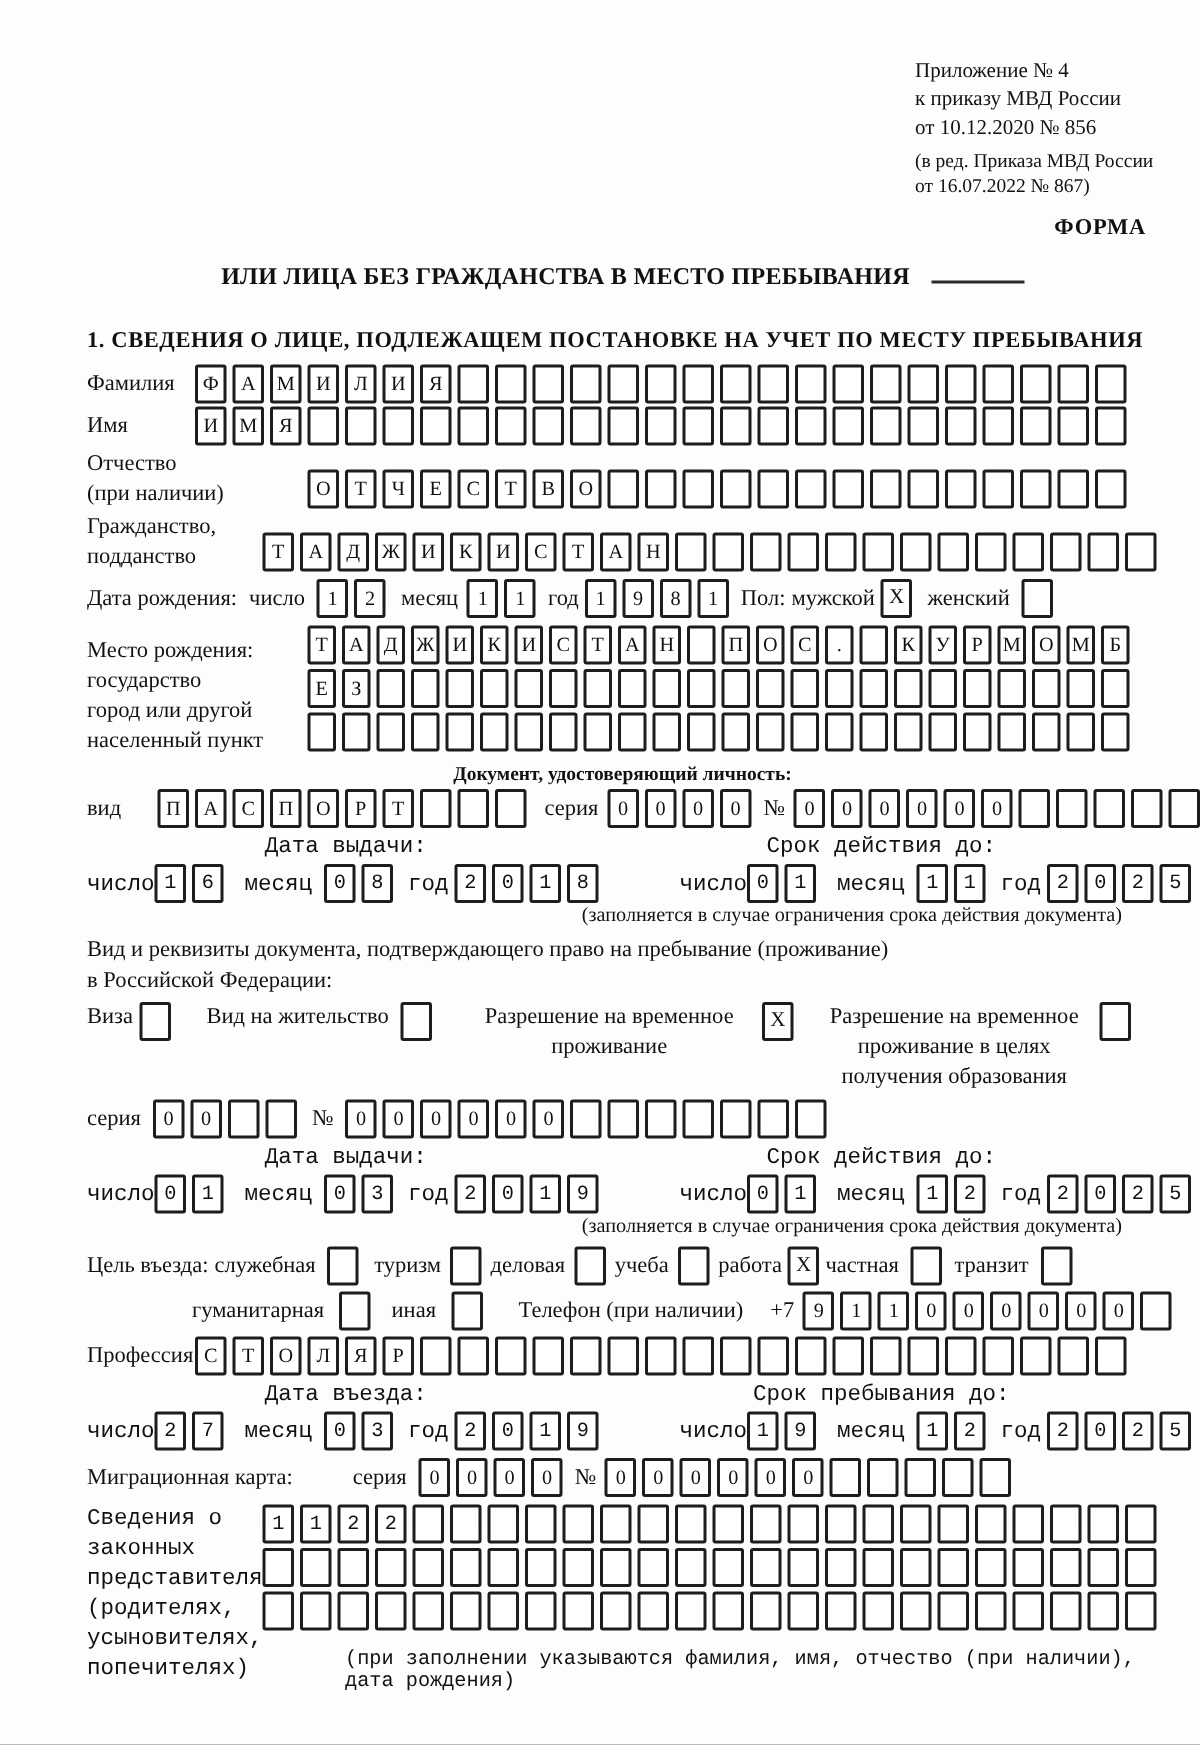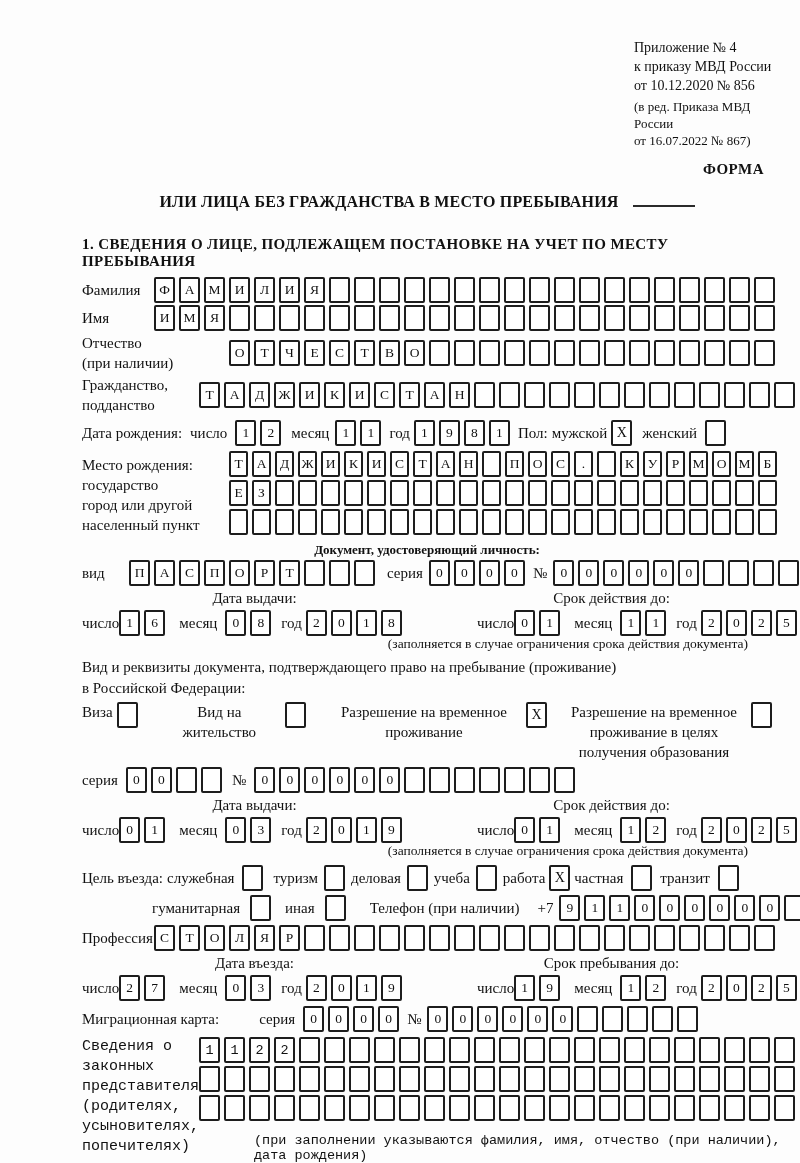--- a/index.html
+++ b/index.html
@@ -1,33 +1,33 @@
 <!DOCTYPE html>
 <html><head>
 <meta charset="utf-8">
 <style>
   * { box-sizing: border-box; margin: 0; padding: 0; }
   html,body { background:#888; }
   body { width:800px; height:1163px; margin:0 auto; }
   .page {
     width:800px; height:1163px; background:#fdfdfd; color:#111;
     font-family:"Liberation Serif","DejaVu Serif",serif; font-size:15px;
-    padding:38px 28px 0 82px; overflow:hidden; position:relative;
+    padding:38px 28px 0 58px; overflow:hidden; position:relative;
   }
   
   .hdr { margin-left:552px; font-size:14px; line-height:19px; }
   .hdr .sub { font-size:13px; line-height:17px; margin-top:3px; }
   .forma { text-align:right; padding-right:8px; margin-top:12px; font-weight:bold; font-size:15px; letter-spacing:.5px; }
   
   .title { text-align:center; font-weight:bold; font-size:16px; line-height:24px; margin-top:12px; letter-spacing:.2px; }
   .uline { display:inline-block; width:62px; border-bottom:2.5px solid #2a2a2a; height:12px; margin-left:14px; }
   .sect { font-weight:bold; font-size:15px; margin-top:22px; letter-spacing:.4px; }
   
   .row { display:flex; align-items:center; margin-top:2px; }
-  .row.top { align-items:center; }
+  .row.top { align-items:flex-end; }
   .mt5 { margin-top:5px; } .mt7 { margin-top:7px; } .mt4 { margin-top:4px; }
   .lblcol { flex:none; line-height:20px; }
   .w72 { width:72px; } .w117 { width:117px; } .w147 { width:147px; }
   .cells { display:flex; flex:none; }
   .cell {
     width:21px; height:26px; border:2px solid #1d1d1d; border-radius:2px;
     margin-right:4px; flex:none; display:flex; align-items:center; justify-content:center;
     font-size:13.5px; background:#fff;
   }
   .sm .cell { width:19px; margin-right:4px; }
@@ -35,21 +35,21 @@
   .cb {
     width:21px; height:26px; border:2px solid #1d1d1d; border-radius:2px; flex:none;
     display:inline-flex; align-items:center; justify-content:center; font-size:14px; background:#fff;
   }
   .lbl { flex:none; }
   .g4{margin-left:4px}.g6{margin-left:6px}.g8{margin-left:8px}.g10{margin-left:10px}
   .g14{margin-left:14px}.g18{margin-left:18px}.g24{margin-left:24px}.g40{margin-left:40px}
   
   .chead { text-align:center; font-weight:bold; font-size:13px; margin-top:4px; }
   
-  .dcols { display:flex; margin-top:3px; }
+  .dcols { display:flex; margin-top:3px;font-family:Liberation Mono, monospace; }
   .dcol { width:345px; flex:none; }
   .dcol.rt { width:369px; }
   .dtitle { text-align:center; font-size:15px; line-height:19px; }
   .dfields { display:flex; align-items:center; margin-top:2px; }
   .dcol.rt .dfields { padding-left:50px; }
   .note { text-align:right; font-size:13.5px; padding-right:24px; margin-top:0; line-height:15px; }
   
   .opts { display:flex; align-items:flex-start; margin-top:4px; }
   .opt { display:flex; align-items:flex-start; }
   .opt .olbl { text-align:center; line-height:20px; }

